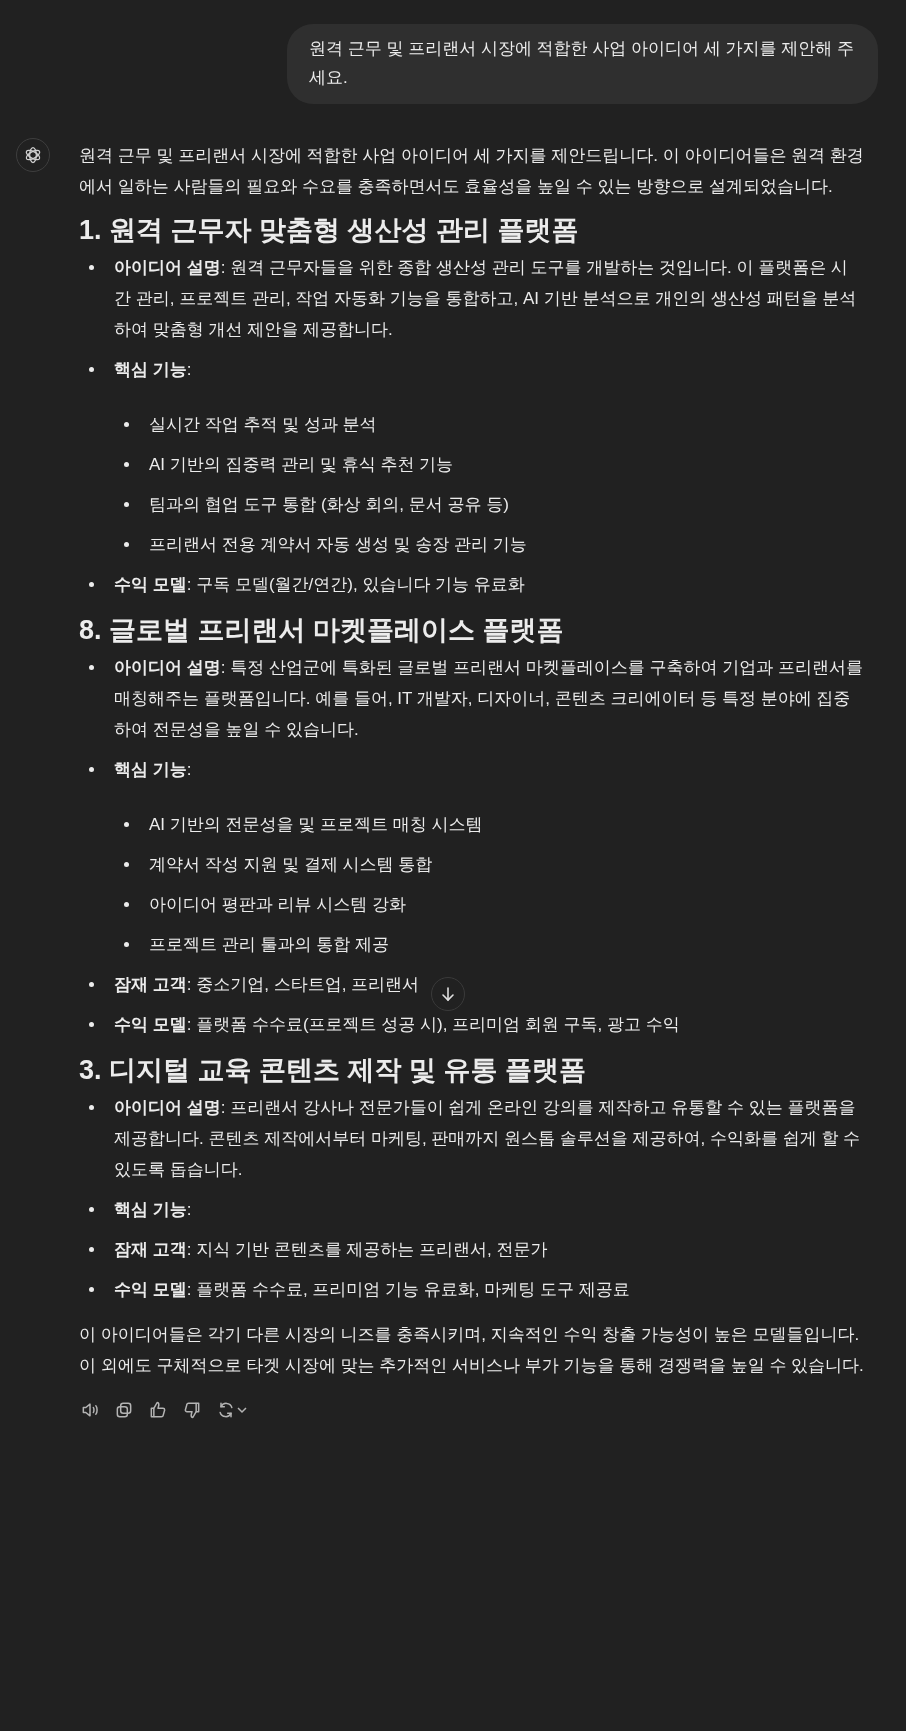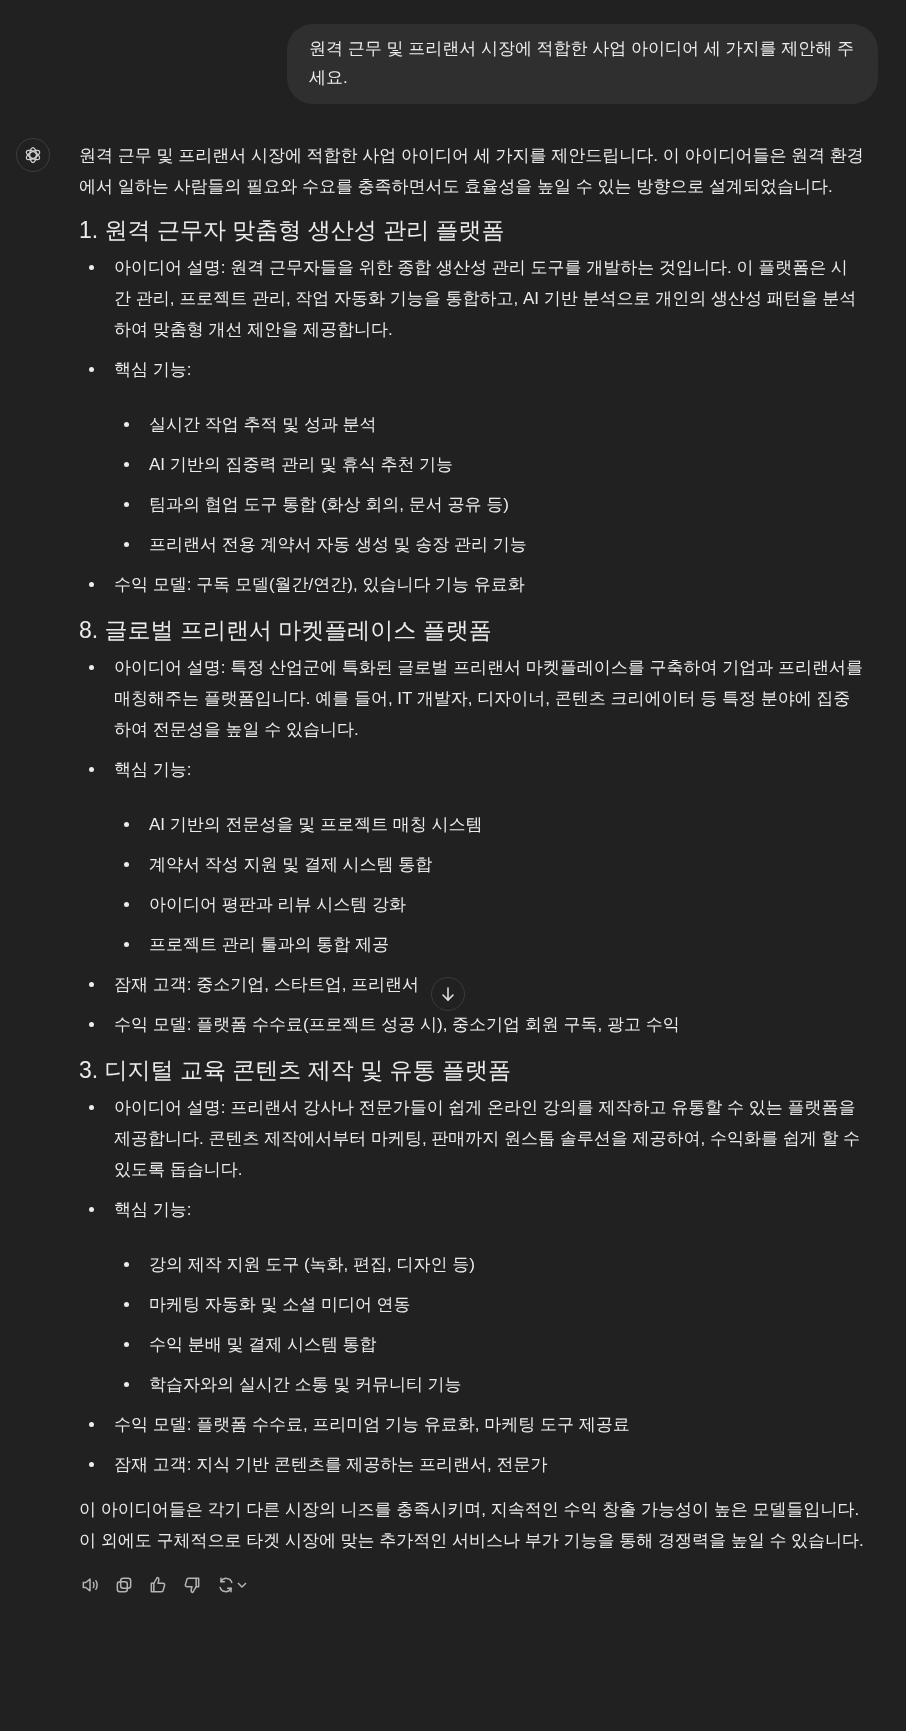--- a/index.html
+++ b/index.html
@@ -16,32 +16,32 @@
     font-size:17px; line-height:29px; color:#ececec;
   }
   .avatar {
     position:absolute; left:16px; top:138px; width:34px; height:34px;
     border-radius:50%; border:1px solid #3e3e3e; box-sizing:border-box;
     display:flex; align-items:center; justify-content:center;
   }
   .assistant { position:absolute; left:79px; top:140px; width:785px; font-size:17px; line-height:31px; }
   .assistant p { margin:0; }
   .intro { margin-bottom:12px !important; }
-  h3 { font-size:23px; font-weight:normal; margin:0 0 6px 0; line-height:32px; }
+  h3 { font-size:27px; font-weight:bold; margin:0 0 6px 0; line-height:32px; }
   ul.main { list-style:none; margin:0 0 14px 0; padding:0; }
   ul.main > li { position:relative; padding-left:35px; margin-bottom:9px; }
   ul.main > li::before {
     content:""; position:absolute; left:10px; top:13px; width:5px; height:5px; border-radius:50%; background:#ececec;
   }
   ul.sub { list-style:none; margin:24px 0 0 0; padding:0; }
   ul.sub > li { position:relative; padding-left:35px; margin-bottom:9px; }
   ul.sub > li::before {
     content:""; position:absolute; left:10px; top:13px; width:5px; height:5px; border-radius:50%; background:#ececec;
   }
-  b { font-weight:normal; }
+  b { font-weight:bold; }
   .outro { margin-top:10px !important; }
   .actions { display:flex; gap:12px; margin-top:18px; align-items:center; }
   .act { width:22px; height:22px; display:flex; align-items:center; justify-content:center; cursor:pointer; }
   .scroll-down {
     position:absolute; left:431px; top:977px; width:34px; height:34px; border-radius:50%;
     border:1px solid #3a3a3a; background:#212121; box-sizing:border-box;
     display:flex; align-items:center; justify-content:center; cursor:pointer;
   }
 </style>
 </head>
@@ -84,38 +84,32 @@
       <li><b>아이디어 설명</b><span>: 특정 산업군에 특화된 글로벌 프리랜서 마켓플레이스를 구축하여 기업과 프리랜서를 매칭해주는 플랫폼입니다. 예를 들어, IT 개발자, 디자이너, 콘텐츠 크리에이터 등 특정 분야에 집중하여 전문성을 높일 수 있습니다.</span></li>
       <li><b>핵심 기능</b><span>:</span>
         <ul class="sub">
           <li>AI 기반의 전문성을 및 프로젝트 매칭 시스템</li>
           <li>계약서 작성 지원 및 결제 시스템 통합</li>
           <li>아이디어 평판과 리뷰 시스템 강화</li>
           <li>프로젝트 관리 툴과의 통합 제공</li>
         </ul>
       </li>
       <li><b>잠재 고객</b><span>: 중소기업, 스타트업, 프리랜서</span></li>
-      <li><b>수익 모델</b><span>: 플랫폼 수수료(프로젝트 성공 시), 중소기업 회원 구독, 광고 수익</span></li>
+      <li><b>수익 모델</b><span>: 플랫폼 수수료(프로젝트 성공 시), 프리미엄 회원 구독, 광고 수익</span></li>
     </ul>
   </div>
 
   <div>
     <h3>3. 디지털 교육 콘텐츠 제작 및 유통 플랫폼</h3>
     <ul class="main">
       <li><b>아이디어 설명</b><span>: 프리랜서 강사나 전문가들이 쉽게 온라인 강의를 제작하고 유통할 수 있는 플랫폼을 제공합니다. 콘텐츠 제작에서부터 마케팅, 판매까지 원스톱 솔루션을 제공하여, 수익화를 쉽게 할 수 있도록 돕습니다.</span></li>
       <li><b>핵심 기능</b><span>:</span>
-        <ul class="sub">
-          <li>강의 제작 지원 도구 (녹화, 편집, 디자인 등)</li>
-          <li>마케팅 자동화 및 소셜 미디어 연동</li>
-          <li>수익 분배 및 결제 시스템 통합</li>
-          <li>학습자와의 실시간 소통 및 커뮤니티 기능</li>
-        </ul>
       </li>
+      <li><b>잠재 고객</b><span>: 지식 기반 콘텐츠를 제공하는 프리랜서, 전문가</span></li>
       <li><b>수익 모델</b><span>: 플랫폼 수수료, 프리미엄 기능 유료화, 마케팅 도구 제공료</span></li>
-      <li><b>잠재 고객</b><span>: 지식 기반 콘텐츠를 제공하는 프리랜서, 전문가</span></li>
     </ul>
   </div>
 
   <p class="outro">이 아이디어들은 각기 다른 시장의 니즈를 충족시키며, 지속적인 수익 창출 가능성이 높은 모델들입니다. 이 외에도 구체적으로 타겟 시장에 맞는 추가적인 서비스나 부가 기능을 통해 경쟁력을 높일 수 있습니다.</p>
 
   <div class="actions">
     <span class="act">
       <svg width="20" height="20" viewBox="0 0 24 24" fill="none" stroke="#b4b4b4" stroke-width="1.8" stroke-linejoin="round" stroke-linecap="round">
           <path d="M4 9h3l5-4v14l-5-4H4z"></path>
           <path d="M16 9c1 1 1 5 0 6"></path>

